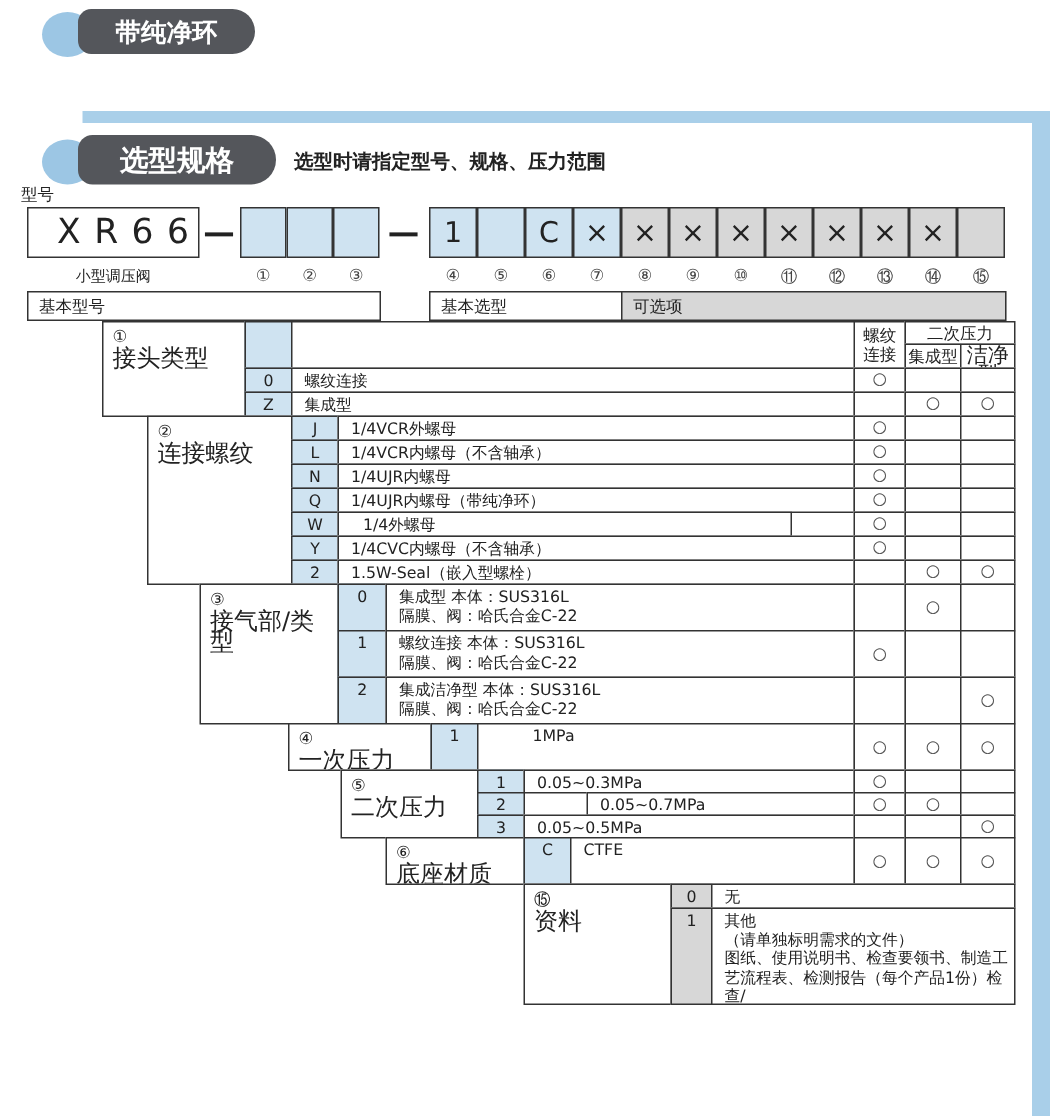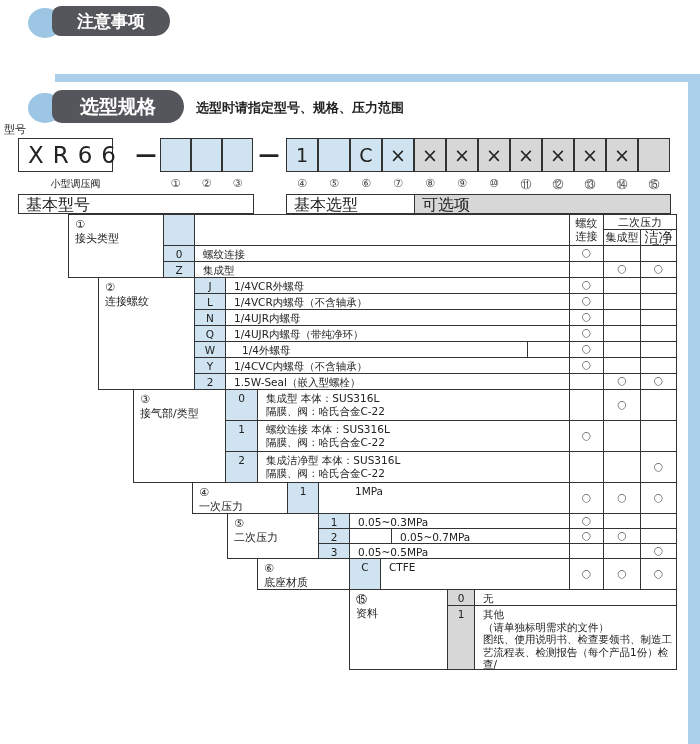--- a/index.html
+++ b/index.html
@@ -11,53 +11,53 @@
   .divider{position:absolute;background:#a9cfe9;}
   .body-text{position:absolute;font-size:11px;letter-spacing:.5px;}
   .subtitle{position:absolute;font-size:13px;font-weight:bold;}
   .mlabel{position:absolute;font-size:11px;}
   .mbox{position:absolute;box-sizing:border-box;border:1.5px solid #333;background:#fff;
         display:flex;align-items:center;justify-content:center;}
   .mname{position:absolute;font-size:10px;text-align:center;}
   .dash{position:absolute;font-size:21px;font-weight:bold;text-align:center;line-height:24px;}
   .numrow span{position:absolute;font-size:11px;color:#444;transform:translateX(-50%);}
   .legend{position:absolute;box-sizing:border-box;border:1px solid #333;background:#fff;
-          font-size:16px;line-height:19px;padding-left:7px;}
+          font-size:11px;line-height:19px;padding-left:7px;}
   .legend.gray{background:#d7d7d7;}
   .stair{position:absolute;left:0;top:214px;width:700px;height:458px;}
   .tc{position:absolute;box-sizing:border-box;border:1px solid #333;background:#fff;
       font-size:10.5px;line-height:12.5px;overflow:hidden;}
   .tc.blue{background:#cfe3f1;}
   .tc.gray{background:#d7d7d7;}
   .tc.code{display:flex;justify-content:center;padding-top:2px;}
   .tc.desc{padding:2px 2px 0 8px;white-space:pre-line;}
   .tc.mark{display:flex;align-items:center;justify-content:center;color:#555;font-size:11px;}
   .tc.th{display:flex;align-items:center;justify-content:center;text-align:center;
          word-break:break-all;font-size:11px;line-height:13px;padding:0 1px;}
   .tc.label{padding:3px 2px 0 6px;}
   .tc.label .gnum{font-size:11px;line-height:14px;}
-  .tc.label .gname{font-size:11px;line-height:14px;}
+  .tc.label .gname{font-size:16px;line-height:14px;}
 </style>
 </head>
 <body>
 
 <div class="page">
 
   <div class="ellipse" style="left:28px;top:8px;"></div>
-  <div class="badge" style="left:52px;top:6px;width:118px;height:30px;font-size:17px;">注意事项</div>
+  <div class="badge" style="left:52px;top:6px;width:118px;height:30px;font-size:17px;">带纯净环</div>
 
   <div class="divider" style="left:55px;top:74px;width:645px;height:8px;"></div>
   <div class="divider" style="left:688px;top:74px;width:12px;height:670px;"></div>
 
   <div class="ellipse" style="left:28px;top:93px;"></div>
   <div class="badge" style="left:52px;top:90px;width:132px;height:33px;font-size:19px;">选型规格</div>
   <div class="subtitle" style="left:196px;top:99px;">选型时请指定型号、规格、压力范围</div>
 
-  <div class="mlabel" style="left:4px;top:122px;font-family:Liberation Mono, monospace;">型号</div>
-  <div class="mbox" style="left:18px;top:138px;width:95px;height:34px;font-size:23px;letter-spacing:9px;padding-left:22px;">XR66</div>
+  <div class="mlabel" style="left:14px;top:122px;font-family:Liberation Mono, monospace;">型号</div>
+  <div class="mbox" style="left:18px;top:138px;width:115px;height:34px;font-size:23px;letter-spacing:9px;padding-left:22px;">XR66</div>
   <div class="mname" style="left:18px;top:177px;width:115px;">小型调压阀</div>
   <div class="dash" style="left:133px;top:143px;width:26px;">—</div>
   <div id="blank-boxes"></div>
   <div class="dash" style="left:254px;top:143px;width:30px;">—</div>
   <div id="option-boxes"></div>
   <div class="numrow" id="num-row">
       <span style="left: 175.5px; top: 177px;">①</span>
       <span style="left: 206.5px; top: 177px;">②</span>
       <span style="left: 237.5px; top: 177px;">③</span>
       <span style="left: 302px; top: 177px;">④</span>

